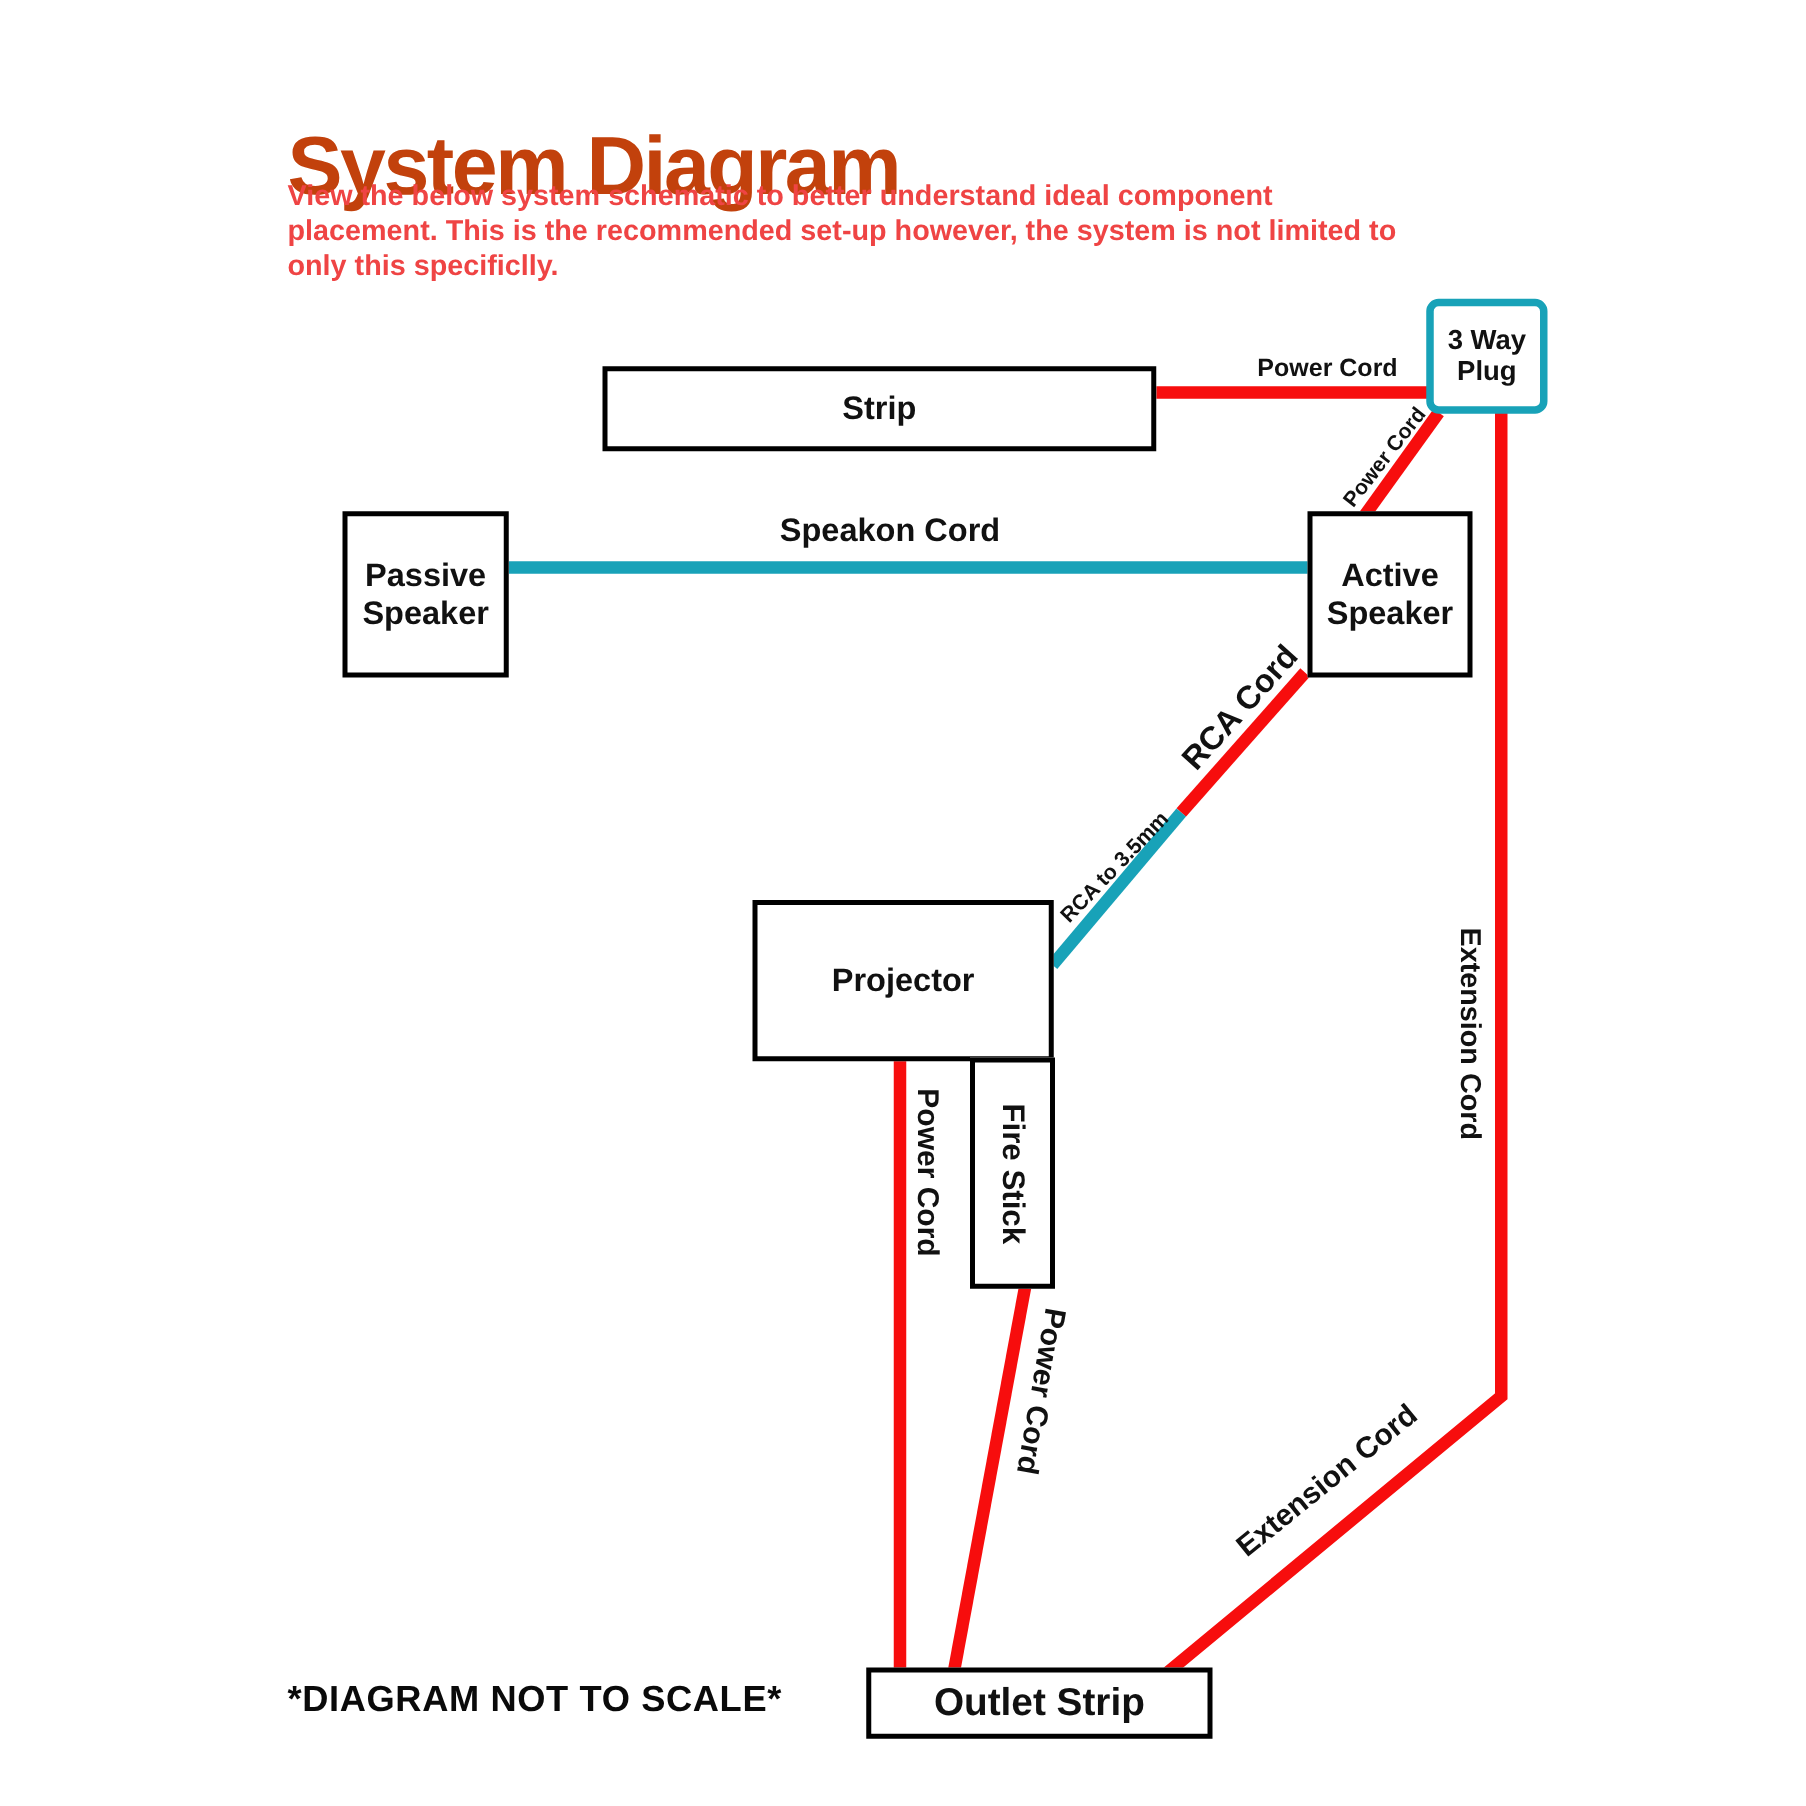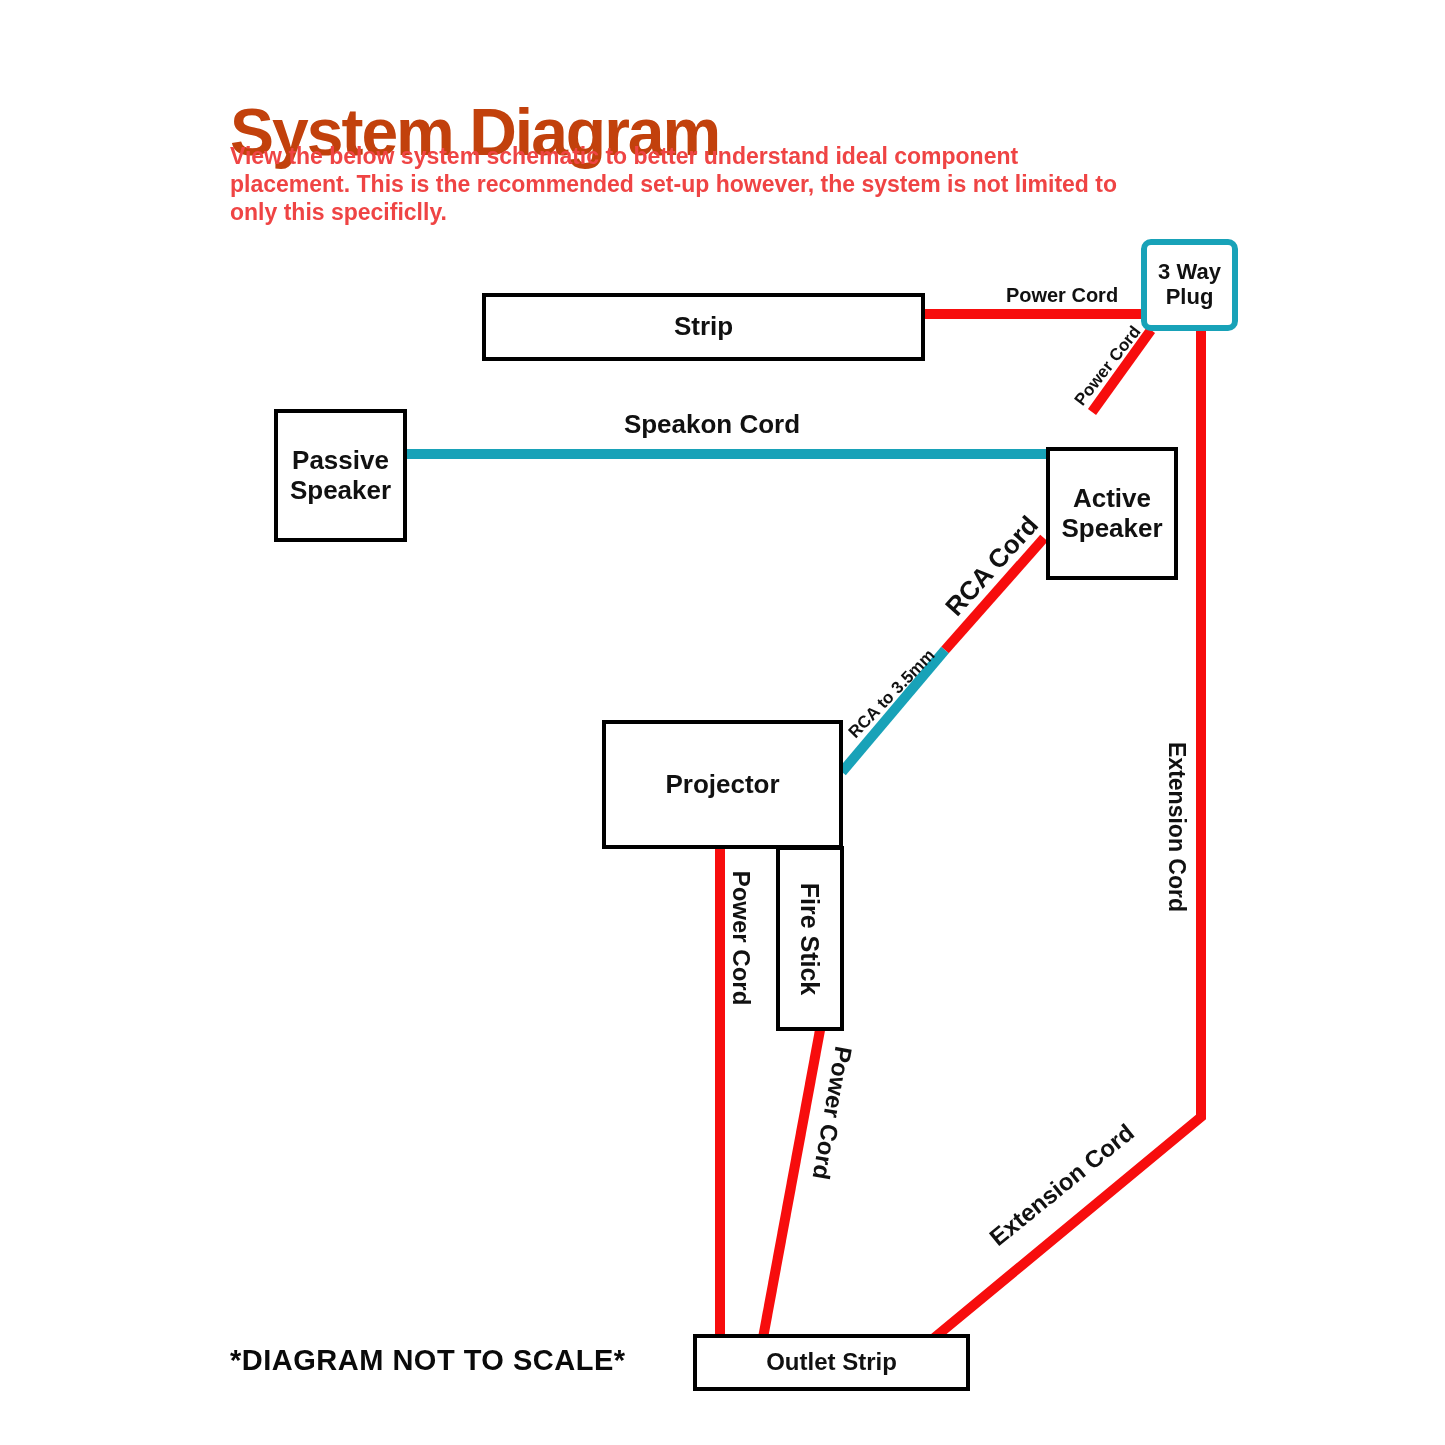--- a/index.html
+++ b/index.html
@@ -46,29 +46,29 @@
     <line x1="720" y1="847" x2="720" y2="1338" stroke-width="10" stroke="#f70d0d"></line>
     <line x1="820" y1="1030" x2="763" y2="1338" stroke-width="10" stroke="#f70d0d"></line>
   </svg>
 
   <div class="node" style="left:482px;top:293px;width:443px;height:68px;font-size:26px;">Strip</div>
 
   <div class="node teal-border" style="left:1141px;top:239px;width:97px;height:92px;font-size:22px;padding:0 8px;">3 Way Plug</div>
 
   <div class="node" style="left:274px;top:409px;width:133px;height:133px;font-size:26px;padding:0 4px;">Passive Speaker</div>
 
-  <div class="node" style="left:1046px;top:409px;width:132px;height:133px;font-size:26px;padding:0 10px;margin-top:38px;">Active Speaker</div>
+  <div class="node" style="left:1046px;top:409px;width:132px;height:133px;font-size:26px;padding:0 10px;">Active Speaker</div>
 
   <div class="node" style="left:602px;top:720px;width:241px;height:129px;font-size:26px;">Projector</div>
 
   <div class="node" style="left:776px;top:846px;width:68px;height:185px;font-size:25px;">
     <span class="fs-label" style="transform:rotate(90deg);white-space:nowrap;">Fire Stick</span>
   </div>
 
-  <div class="node" style="left:693px;top:1334px;width:277px;height:57px;font-size:24px;">Outlet Strip</div>
+  <div class="node" style="left:693px;top:1334px;width:277px;height:57px;font-size:31px;">Outlet Strip</div>
 
   <div class="edge-label" style="left:1062px;top:295px;font-size:20px;">Power Cord</div>
 
   <div class="edge-label" style="left:1108px;top:366px;font-size:17px;transform:translate(-50%,-50%) rotate(-52deg);">Power Cord</div>
 
   <div class="edge-label" style="left:712px;top:424px;font-size:26px;">Speakon Cord</div>
 
   <div class="edge-label" style="left:992px;top:566px;font-size:26px;transform:translate(-50%,-50%) rotate(-48deg);">RCA Cord</div>
 
   <div class="edge-label" style="left:892px;top:694px;font-size:17px;transform:translate(-50%,-50%) rotate(-46deg);">RCA to 3.5mm</div>

